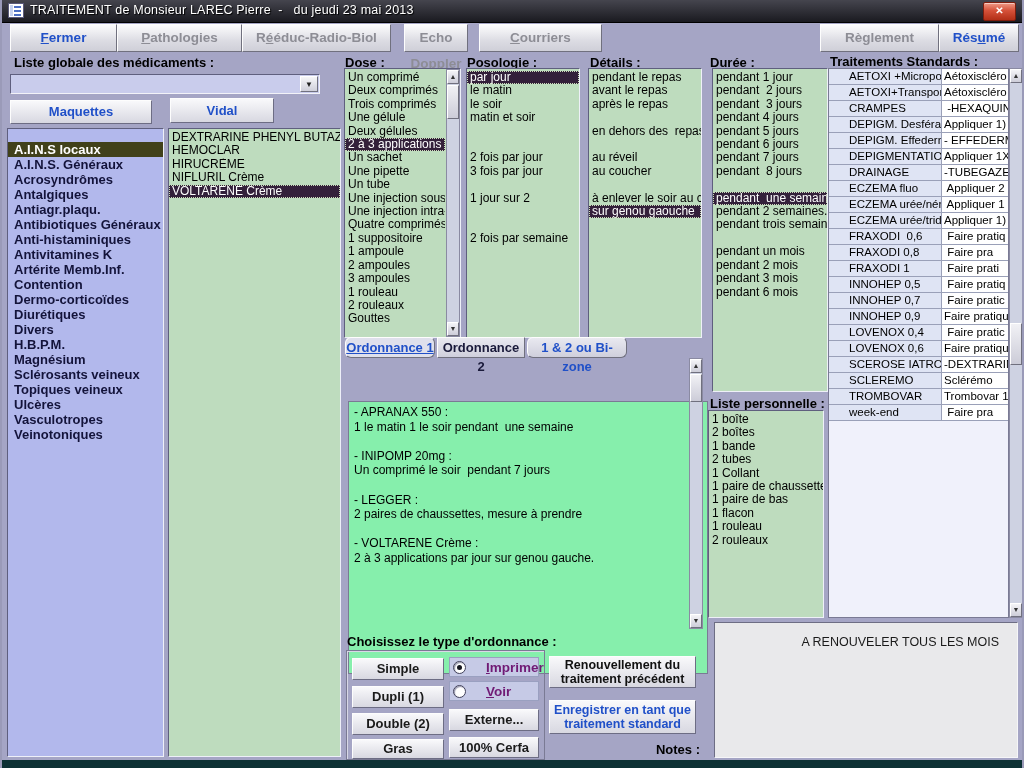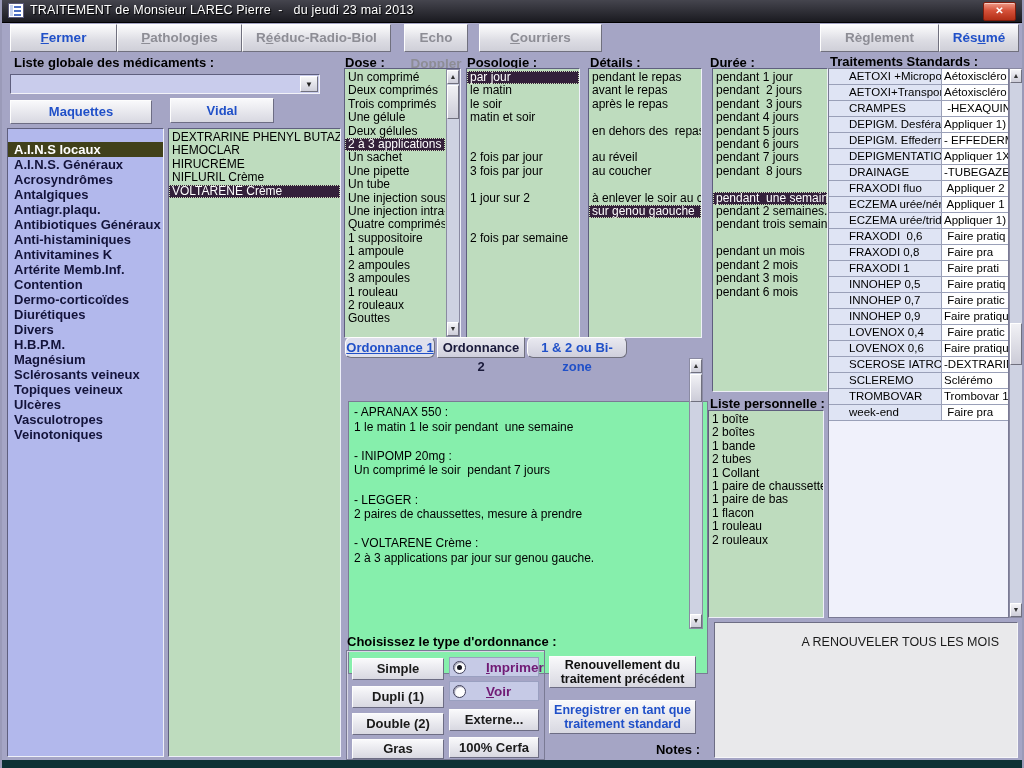--- a/index.html
+++ b/index.html
@@ -273,21 +273,21 @@
       </div>
       <div class="trow">
         <div class="tc1">DEPIGMENTATION leuc</div>
         <div class="tc2">Appliquer 1X</div>
       </div>
       <div class="trow">
         <div class="tc1">DRAINAGE</div>
         <div class="tc2">-TUBEGAZE</div>
       </div>
       <div class="trow">
-        <div class="tc1">FRAXODI fluo</div>
+        <div class="tc1">ECZEMA fluo</div>
         <div class="tc2"> Appliquer 2</div>
       </div>
       <div class="trow">
         <div class="tc1">ECZEMA urée/nérisone</div>
         <div class="tc2"> Appliquer 1</div>
       </div>
       <div class="trow">
         <div class="tc1">ECZEMA urée/tridésonit</div>
         <div class="tc2">Appliquer 1)</div>
       </div>

